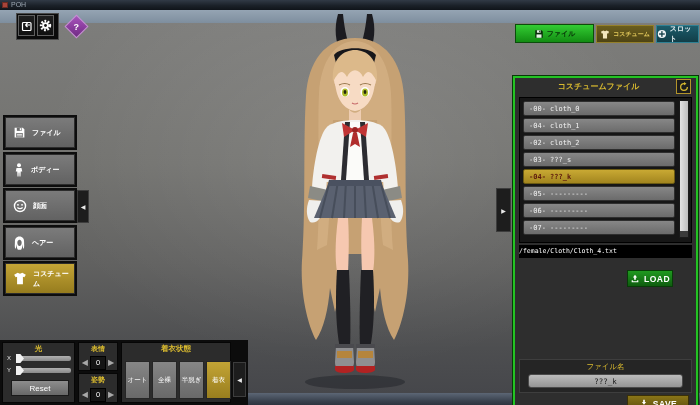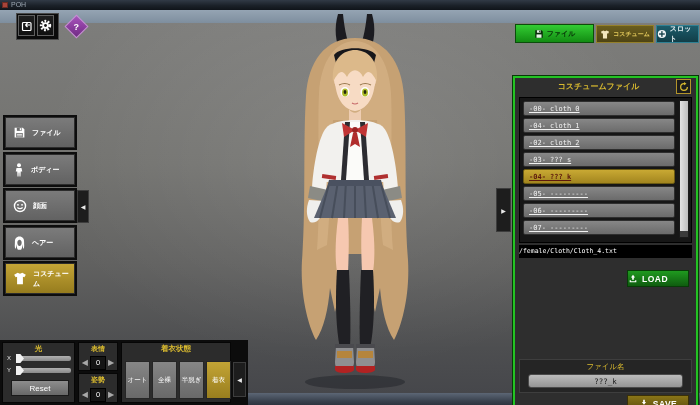--- a/index.html
+++ b/index.html
@@ -81,33 +81,33 @@
   .rheader{position:absolute;top:3px;left:10px;right:24px;text-align:center;color:#d9ba2f;
            font-size:8px;font-weight:bold;}
   .refresh-btn{position:absolute;right:5px;top:1px;width:15px;height:15px;background:#1c1c1c;
                border:1px solid #b3942a;display:flex;align-items:center;justify-content:center;box-sizing:border-box;}
   .filelist{position:absolute;left:4px;top:19px;width:173px;height:146px;background:#161616;
             border:1px solid #000;box-sizing:border-box;display:flex;flex-direction:column;
             gap:2px;padding:3px 16px 3px 3px;}
   .frow{flex:0 0 15px;height:15px;line-height:14px;padding-left:5px;color:#f2f2f2;
         font-family:"DejaVu Sans Mono",monospace;font-size:7px;
         background:linear-gradient(180deg,#878787,#6b6b6b);border:1px solid #2e2e2e;
-        border-radius:2px;box-sizing:border-box;text-decoration:underline;}
+        border-radius:2px;box-sizing:border-box;}
   .frow.selected{background:linear-gradient(180deg,#c9a933,#a2851f);color:#5e1a0e;font-weight:bold;
                  border-color:#6b5a12;}
   .scrolltrack{position:absolute;right:2px;top:2px;width:10px;height:138px;background:#3a3a3a;
                border:1px solid #1a1a1a;box-sizing:border-box;}
   .scrollthumb{position:absolute;left:0;top:0;width:8px;height:130px;background:linear-gradient(90deg,#e2e2e2,#bdbdbd);}
   .pathbar{position:absolute;left:4px;top:167px;width:173px;height:13px;background:#000;color:#fff;
            font-family:"DejaVu Sans Mono",monospace;font-size:6.5px;line-height:13px;
            box-sizing:border-box;}
-  .load-btn{position:absolute;left:112px;top:192px;width:62px;height:17px;
+  .load-btn{position:absolute;left:112px;top:192px;width:46px;height:17px;
             background:linear-gradient(180deg,#1f9a1f,#0f5c0f);border:1px solid #083c08;
             color:#fff;font-size:8.5px;font-weight:bold;display:flex;align-items:center;
-            gap:4px;box-sizing:border-box;letter-spacing:0.5px;}
+            justify-content:center;gap:4px;box-sizing:border-box;letter-spacing:0.5px;}
   .fname-box{position:absolute;left:4px;top:281px;width:173px;height:34px;background:#252525;
              border:1px solid #3e3e3e;box-sizing:border-box;}
   .fname-label{position:absolute;top:2px;left:0;right:0;text-align:center;color:#d9ba2f;
                font-size:7.5px;font-weight:normal;}
   .fname-input{position:absolute;left:8px;right:8px;top:14px;height:14px;
                background:linear-gradient(180deg,#bcbcbc,#959595);border:1px solid #4a4a4a;
                border-radius:3px;color:#1c1c1c;font-size:7.5px;text-align:center;
                font-family:"DejaVu Sans Mono",monospace;box-sizing:border-box;}
   .save-btn{position:absolute;left:112px;top:317px;width:62px;height:17px;
             background:linear-gradient(180deg,#8a7517,#57490d);border:1px solid #3a3008;

